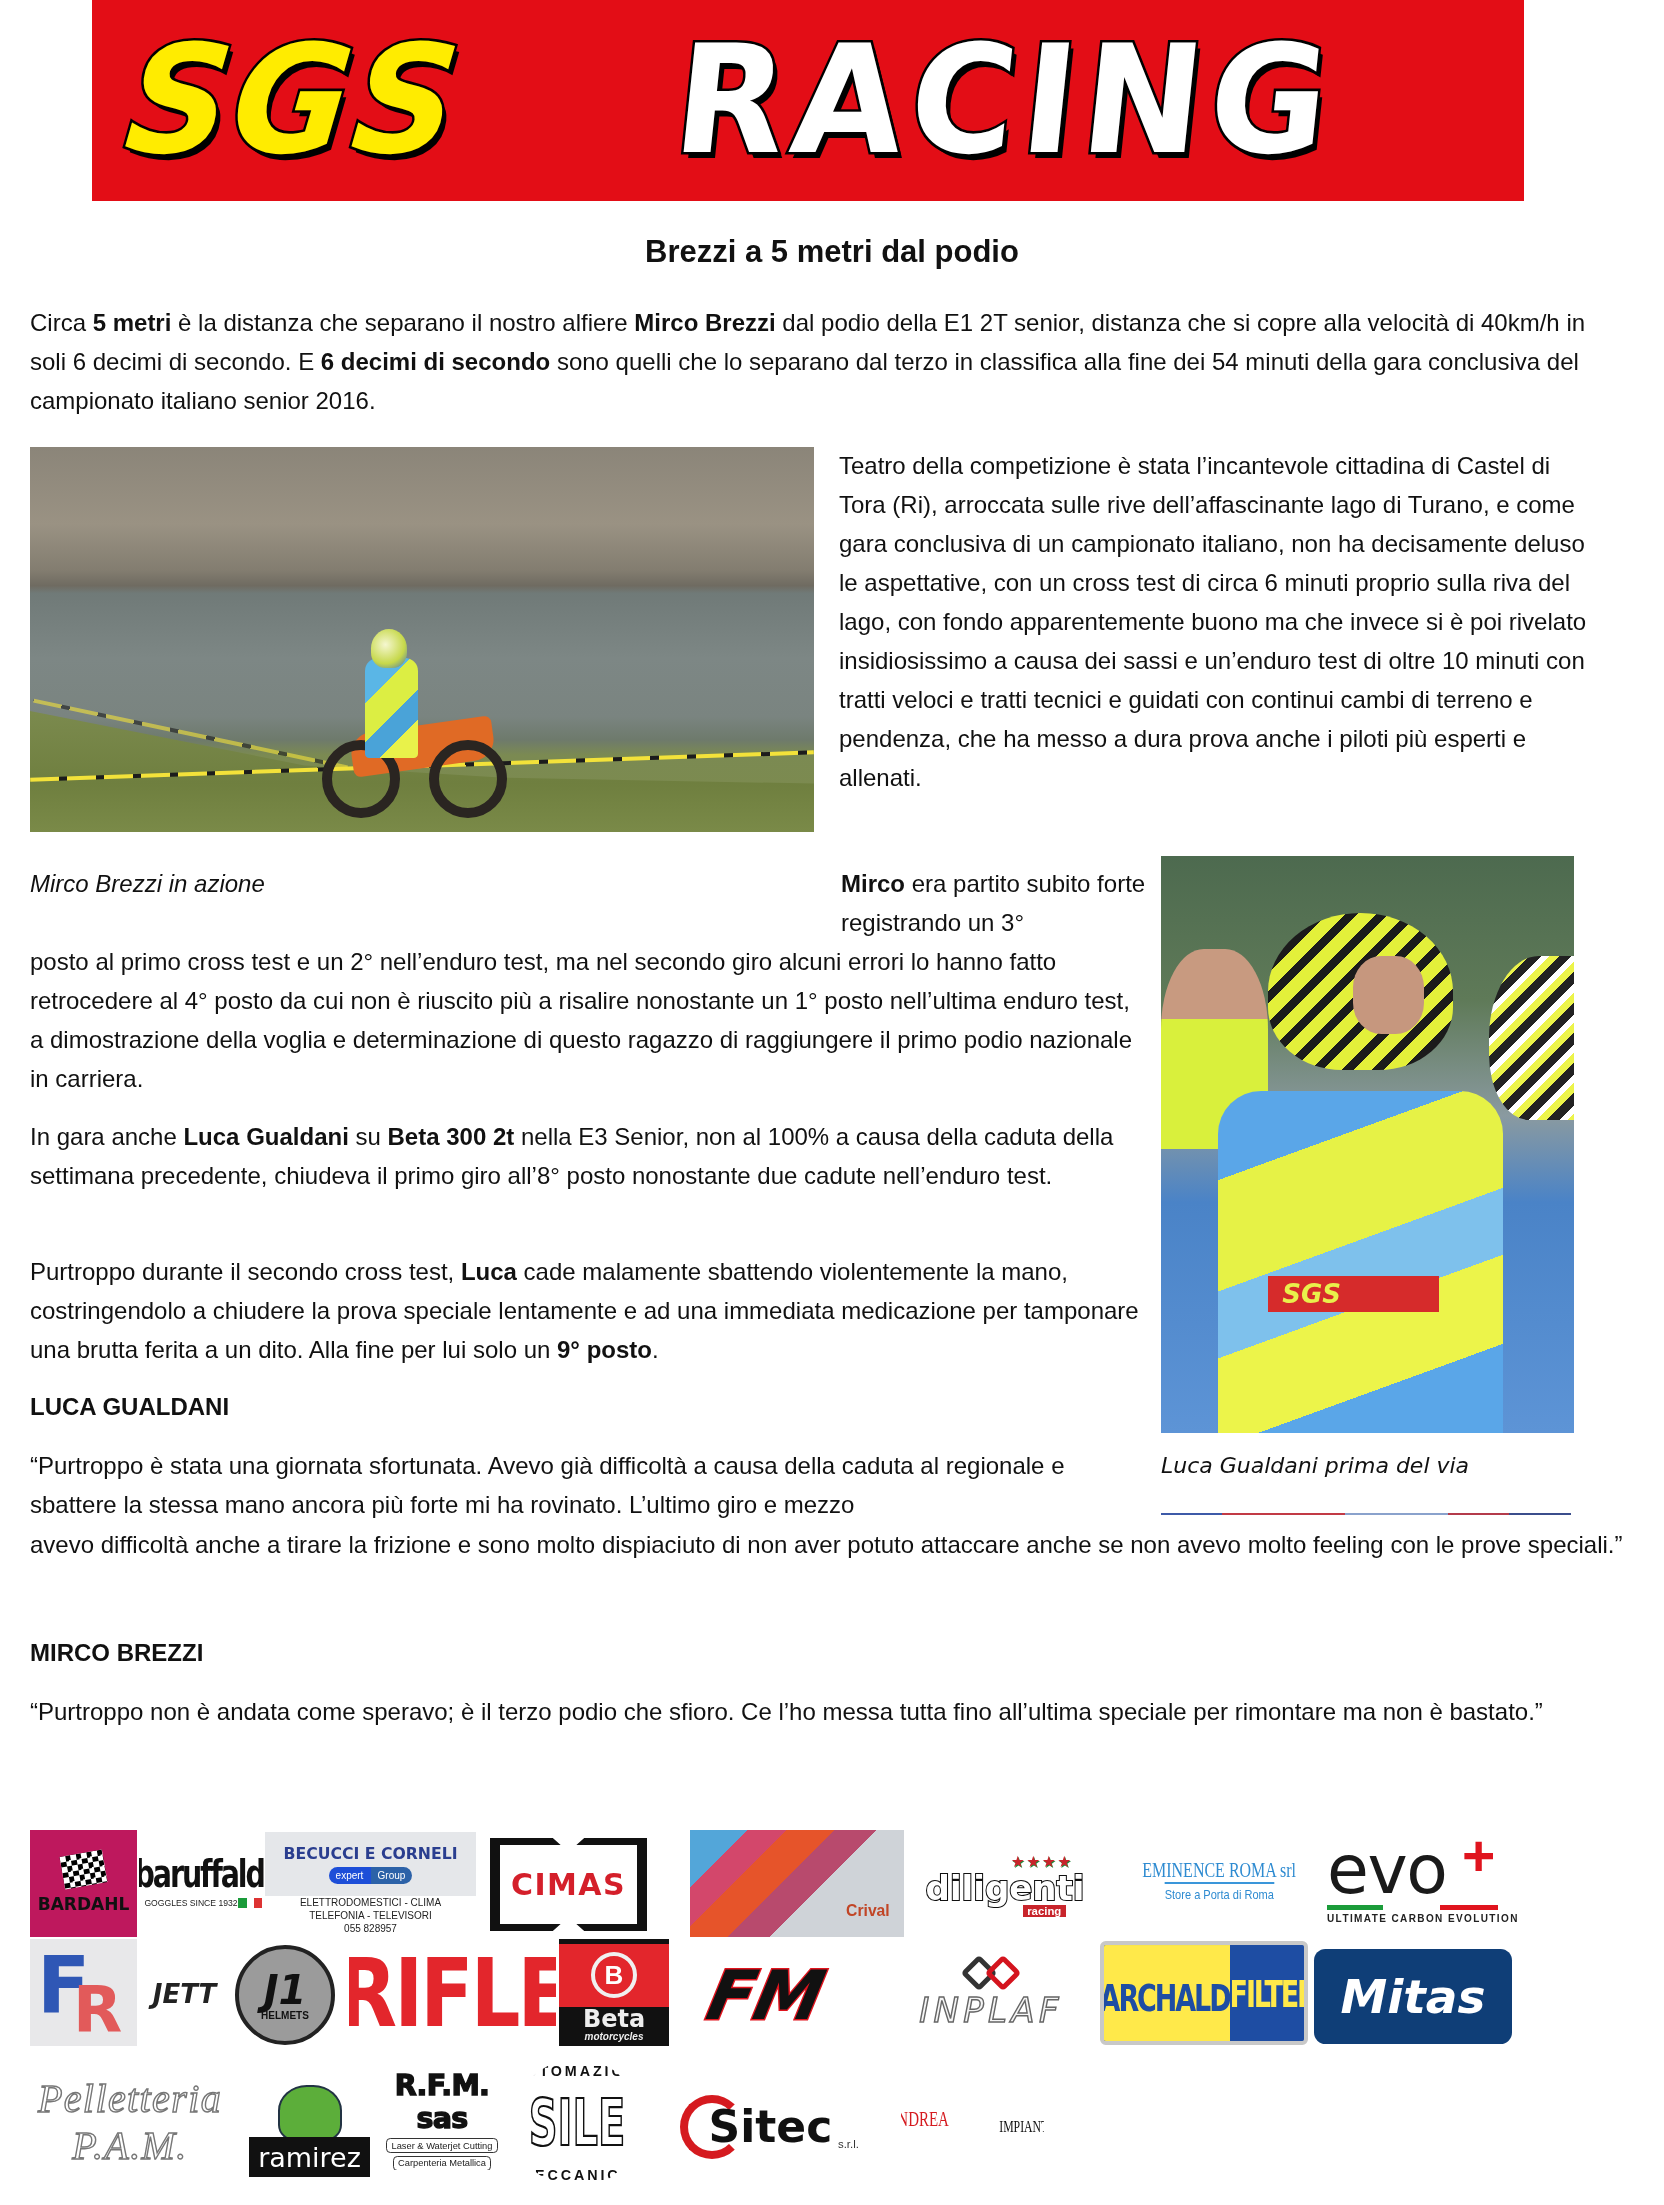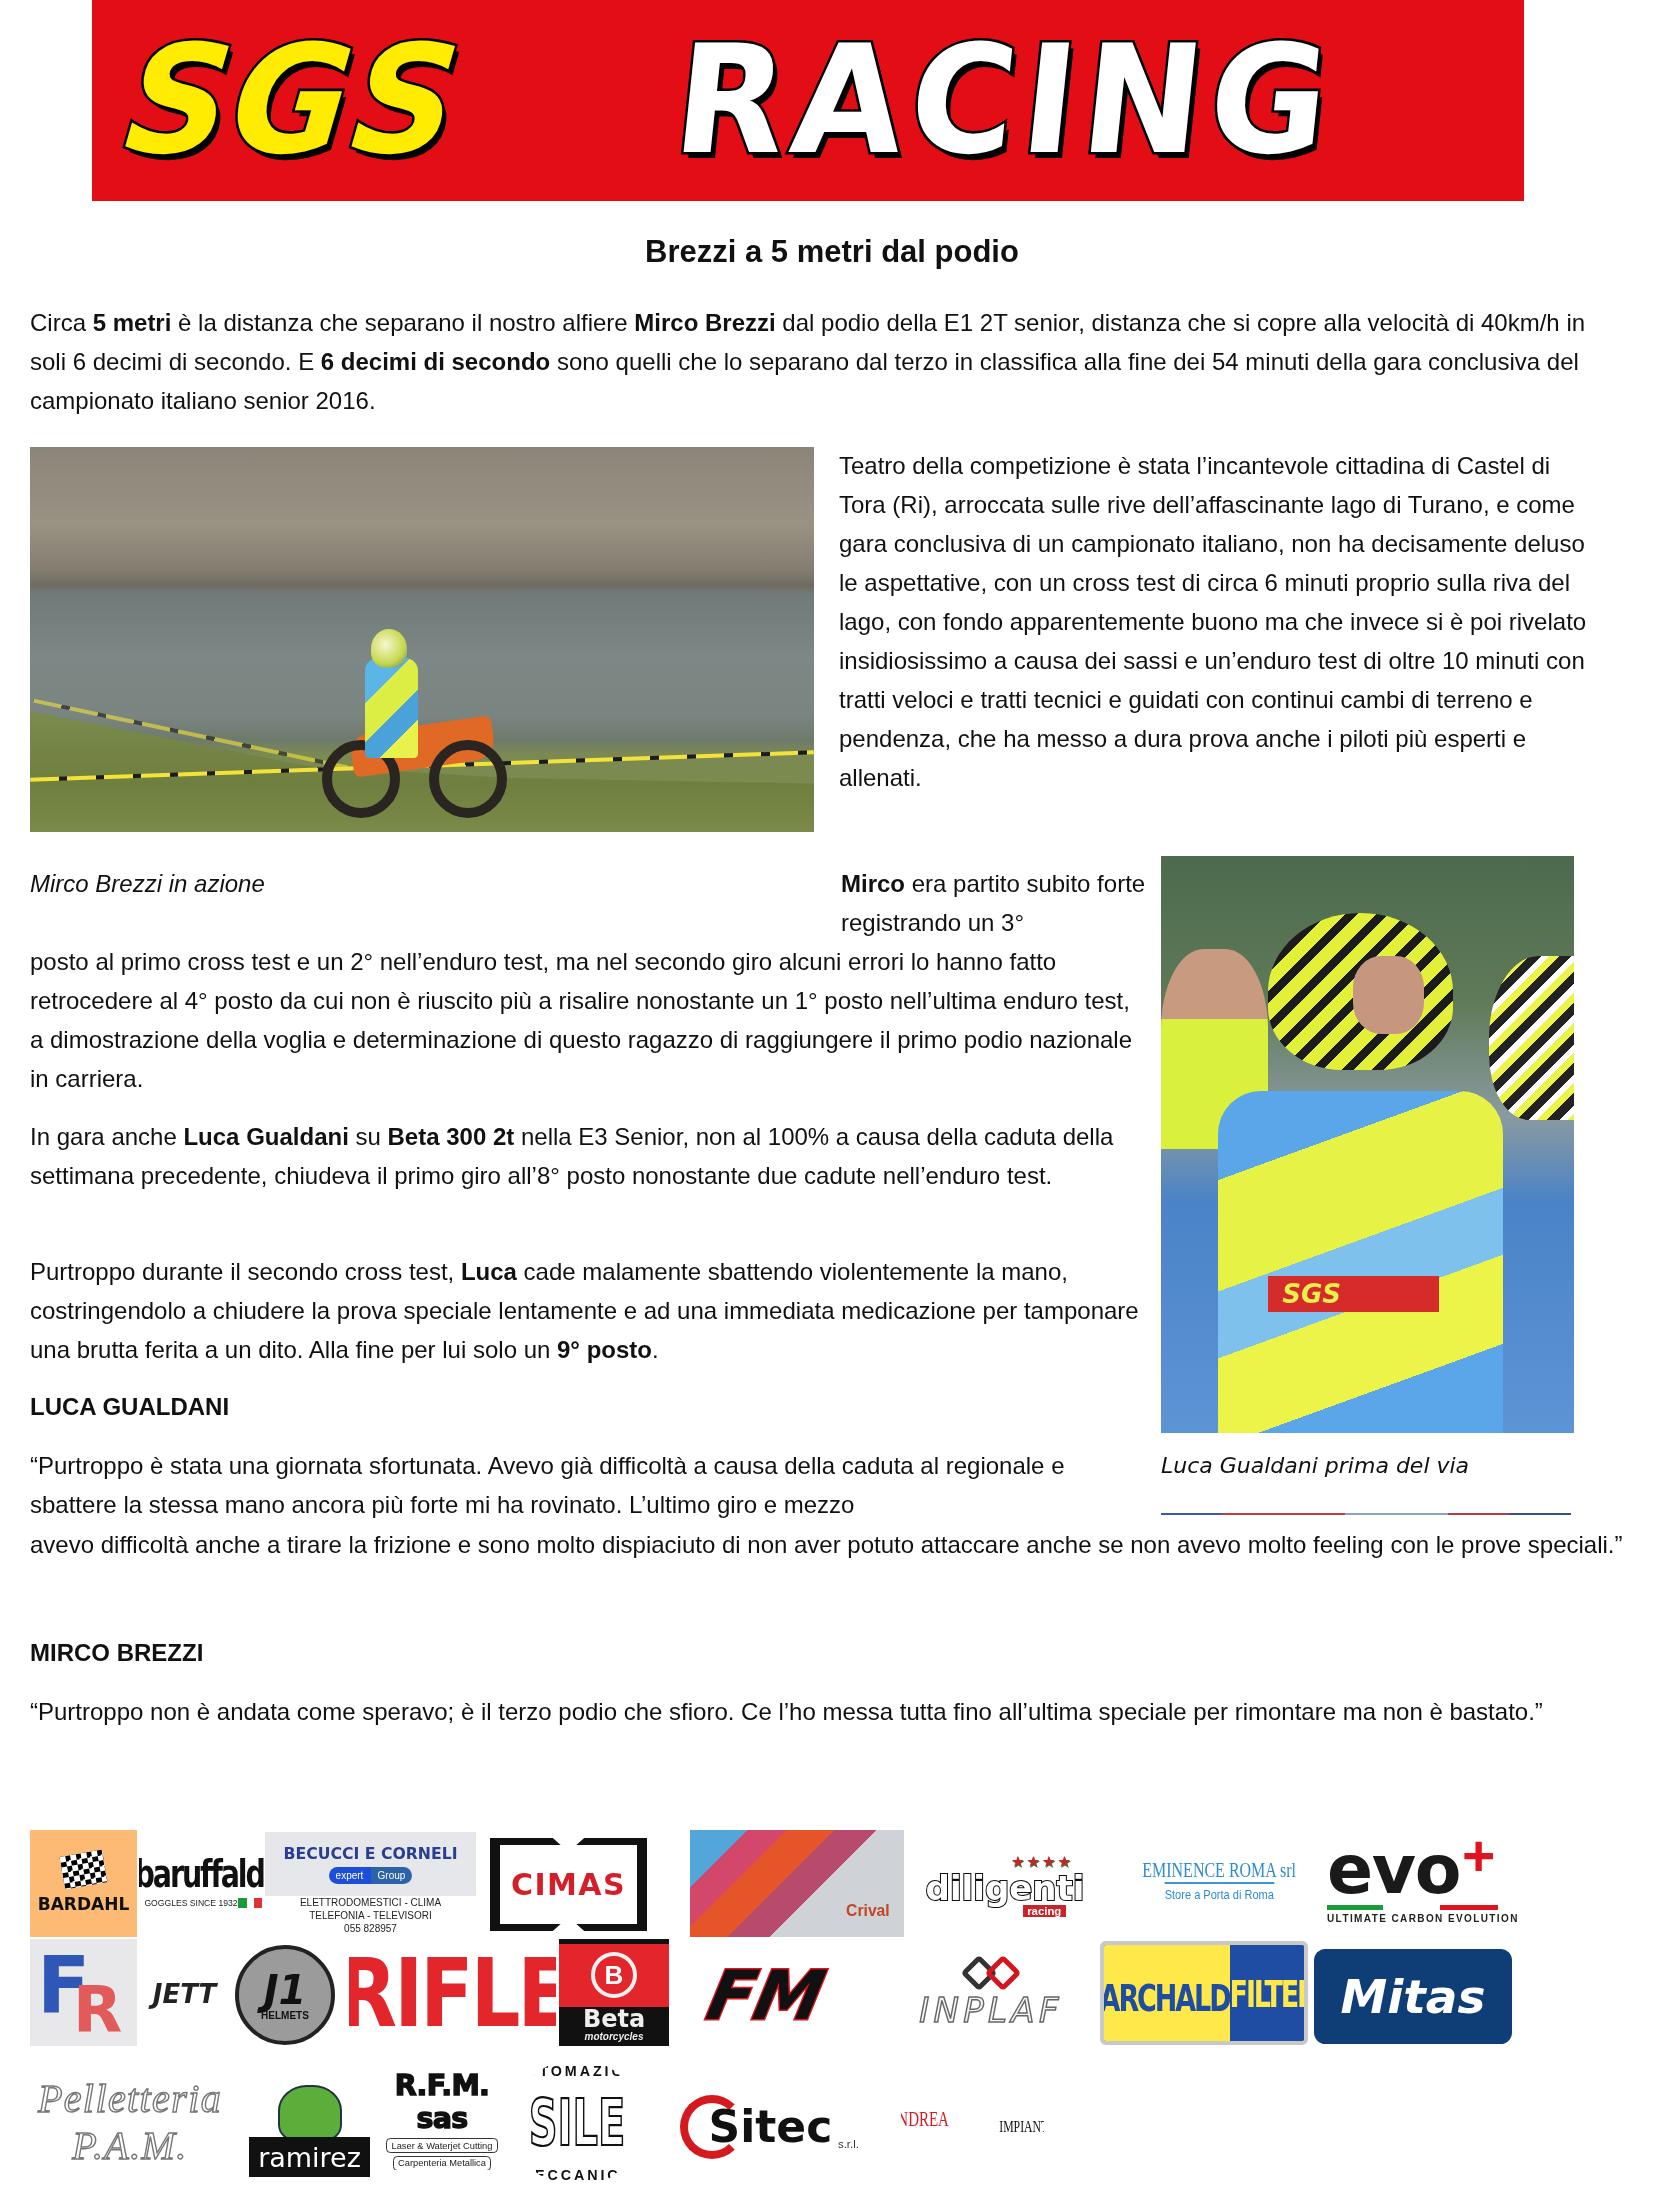--- a/index.html
+++ b/index.html
@@ -84,21 +84,21 @@
       background: repeating-linear-gradient(135deg, #e3f03a 0 13px, #1b1b1b 13px 21.4px); }
     .photo2 .face { position: absolute; left: 192px; top: 100px; width: 71px; height: 78px; border-radius: 40%; background: #c6977e; }
     .photo2 .sgs-patch { position: absolute; left: 107px; top: 420px; width: 171px; height: 36px; background: #d62b2b; color: #e9f04b;
       font-family: "DejaVu Sans", sans-serif; font-weight: bold; font-style: italic; font-size: 26px; line-height: 36px; padding-left: 14.3px; }
     .photo2 .side-helmet { position: absolute; left: 328px; top: 100px; width: 100px; height: 164px; border-radius: 50% 0 0 40%;
       background: repeating-linear-gradient(135deg, #ecf44a 0 7.1px, #222 7.1px 15.7px, #ffffff 15.7px 21.4px); }
     .photo2 .man { position: absolute; left: 0; top: 93px; width: 107px; height: 200px; background: linear-gradient(180deg, #c89a80 0 35%, #d9f03c 35%); border-radius: 40% 40% 0 0; }
 
     
     .sponsor { position: absolute; display: flex; align-items: center; justify-content: center; text-align: center; overflow: hidden; }
-    .sp-bardahl { left: 30px; top: 1830px; width: 107px; height: 107px; background: #fdba74; flex-direction: column; }
+    .sp-bardahl { left: 30px; top: 1830px; width: 107px; height: 107px; background: #be185d; flex-direction: column; }
     .sp-bardahl .flag { width: 43px; height: 33px; margin-bottom: 7.1px;
       background: conic-gradient(#000 25%, #fff 0 50%, #000 0 75%, #fff 0) 0 0/10.7px 10.7px; transform: rotate(-10deg); }
     .sp-bardahl .txt { font-weight: bold; font-size: 17px; color: #111; font-family: "DejaVu Sans", sans-serif; }
 
     .sp-baruffaldi { left: 139px; top: 1844px; width: 128px; height: 78px; flex-direction: column; }
     .sp-baruffaldi .txt { font-family: "DejaVu Sans", sans-serif; font-weight: bold; font-size: 28.5px; color: #111; letter-spacing: -2.1px; transform: scaleY(1.3); }
     .sp-baruffaldi .sub { font-size: 8.6px; color: #222; margin-top: 7.1px; background: linear-gradient(90deg, #fff 80%, #1a9b3a 80% 87%, #fff 87% 93%, #d33 93%); padding-right: 24px; }
 
     .sp-becucci { left: 265px; top: 1830px; width: 211px; height: 107px; flex-direction: column; }
     .sp-becucci .top { width: 100%; height: 64px; background: #e5e7ea; display: flex; flex-direction: column; align-items: center; justify-content: center; }
@@ -119,21 +119,21 @@
     .sp-diligenti { left: 923px; top: 1838px; width: 164px; height: 93px; flex-direction: column; }
     .sp-diligenti .stars { color: #c8242b; font-size: 15.7px; letter-spacing: 1.4px; text-shadow: 0.7px 0.7px 0 #1c8a3a; align-self: flex-end; margin-right: 14.3px; }
     .sp-diligenti .txt { font-family: "DejaVu Sans", sans-serif; font-weight: bold; font-size: 34px; color: #fff; -webkit-text-stroke: 2.1px #111; paint-order: stroke fill; line-height: 1; }
     .sp-diligenti .sub { font-size: 11.4px; color: #fff; background: #c8242b; font-weight: bold; padding: 0 4.3px; align-self: flex-end; margin-right: 21.4px; }
 
     .sp-eminence { left: 1119px; top: 1845px; width: 200px; height: 71px; flex-direction: column; color: #2e8bd1; }
     .sp-eminence .txt { font-size: 20px; font-family: "Liberation Serif", serif; transform: scaleX(0.8); white-space: nowrap; }
     .sp-eminence .sub { font-size: 13px; border-top: 2.9px solid #3a96da; padding-top: 2.9px; transform: scaleX(0.85); }
 
     .sp-evo { left: 1327px; top: 1831px; width: 214px; height: 100px; flex-direction: column; align-items: flex-start; }
-    .sp-evo .txt { font-family: "DejaVu Sans", sans-serif; font-weight: bold; font-size: 68px; color: #1a1a1a; line-height: 64px; letter-spacing: -1.4px; }
+    .sp-evo .txt { font-family: "DejaVu Sans", sans-serif; font-weight: normal; font-size: 68px; color: #1a1a1a; line-height: 64px; letter-spacing: -1.4px; }
     .sp-evo .plus { position: absolute; left: 135px; top: 0; color: #e0141e; font-size: 57px; font-weight: bold; line-height: 50px; }
     .sp-evo .bars { width: 171px; height: 4.3px; background: linear-gradient(90deg, #1b9c3a 0 33%, #fff 33% 66%, #e0141e 66%); margin-top: 2.9px; }
     .sp-evo .sub { font-size: 10px; letter-spacing: 1.4px; color: #222; margin-top: 2.9px; font-weight: bold; }
 
     .sp-fr { left: 30px; top: 1939px; width: 107px; height: 107px; background: #e8e8ea; }
     .sp-fr .f { position: absolute; left: 7.1px; top: 7.1px; font-family: "DejaVu Sans", sans-serif; font-weight: bold; font-size: 78px; color: #2f57b5; line-height: 1; }
     .sp-fr .r { position: absolute; left: 43px; top: 39px; font-family: "DejaVu Sans", sans-serif; font-weight: bold; font-size: 64px; color: #e25a5a; line-height: 1; }
 
     .sp-jett { left: 140px; top: 1972px; width: 89px; height: 43px; }
     .sp-jett .txt { font-family: "DejaVu Sans", sans-serif; font-weight: bold; font-style: italic; font-size: 26px; color: #222; }

